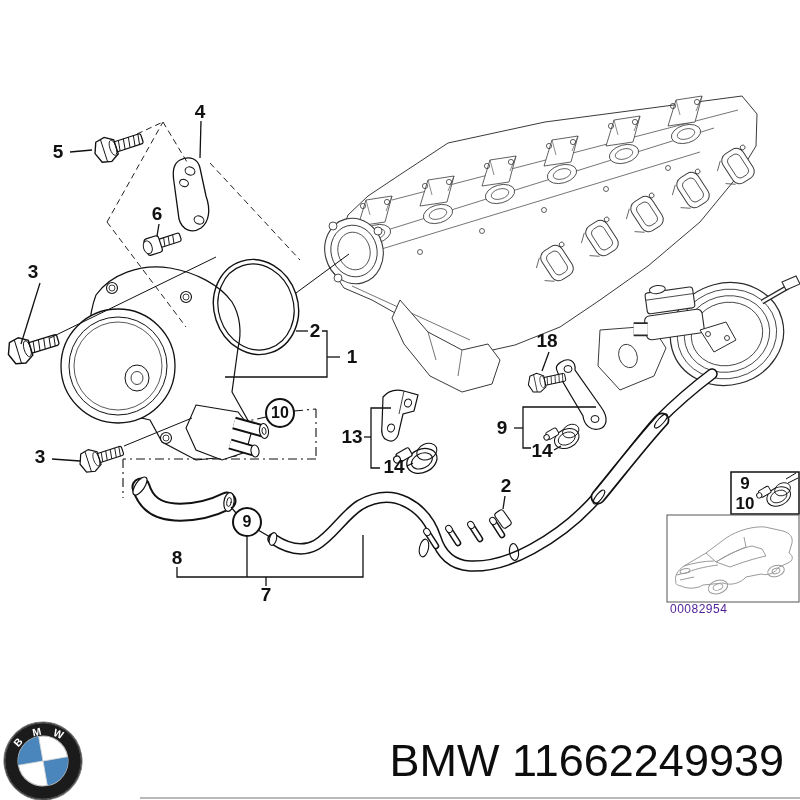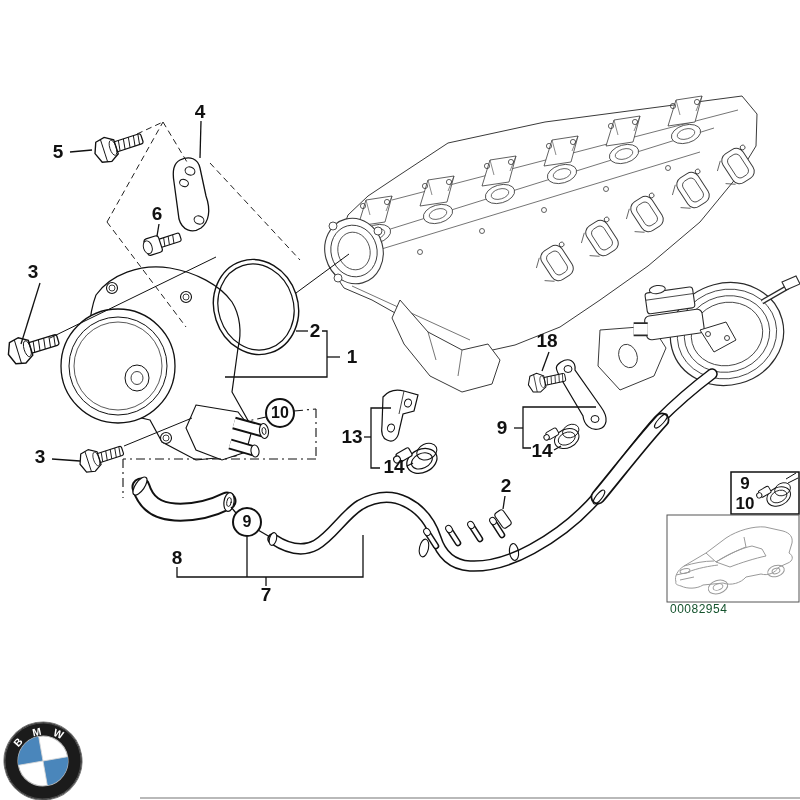--- a/index.html
+++ b/index.html
@@ -3,21 +3,21 @@
 <meta charset="utf-8">
 <style>
   html,body{margin:0;padding:0;background:#fff;}
   #stage{position:relative;width:800px;height:800px;background:#fff;overflow:hidden;
          font-family:"Liberation Sans",sans-serif;}
   #art{position:absolute;left:0;top:0;}
   .co{position:absolute;transform:translate(-50%,-50%);font:700 19px "Liberation Sans",sans-serif;
       color:#111;letter-spacing:0;white-space:nowrap;}
   .co-circ{font-size:16px;}
   .co-inset{font-size:17px;}
-  .img-code{position:absolute;font:400 12px "Liberation Sans",sans-serif;color:#14532d;
+  .img-code{position:absolute;font:400 12px "Liberation Sans",sans-serif;color:#4c1d95;
             letter-spacing:0.5px;text-align:center;}
   .part-number{position:absolute;right:16px;top:735px;font:400 45px "Liberation Sans",sans-serif;
                color:#0d0d0d;white-space:nowrap;}
   .bottom-rule{position:absolute;left:140px;right:0;top:797px;height:2px;background:#b9b9b9;}
 </style>
 </head>
 <body>
 
 <div id="stage">
 
@@ -324,15 +324,16 @@
 <div class="co" style="left:352px;top:437px">13</div>
 <div class="co" style="left:394px;top:467px">14</div>
 <div class="co" style="left:502px;top:428px">9</div>
 <div class="co" style="left:542px;top:451px">14</div>
 <div class="co" style="left:547px;top:341px">18</div>
 
 <div class="co co-inset" style="left:745px;top:484px">9</div>
 <div class="co co-inset" style="left:745px;top:504px">10</div>
 <div class="img-code" style="left:670px;top:602px">00082954</div>
 
+<div class="part-number">BMW 11662249939</div>
 <div class="bottom-rule"></div>
 
 </div>
 
 </body></html>

